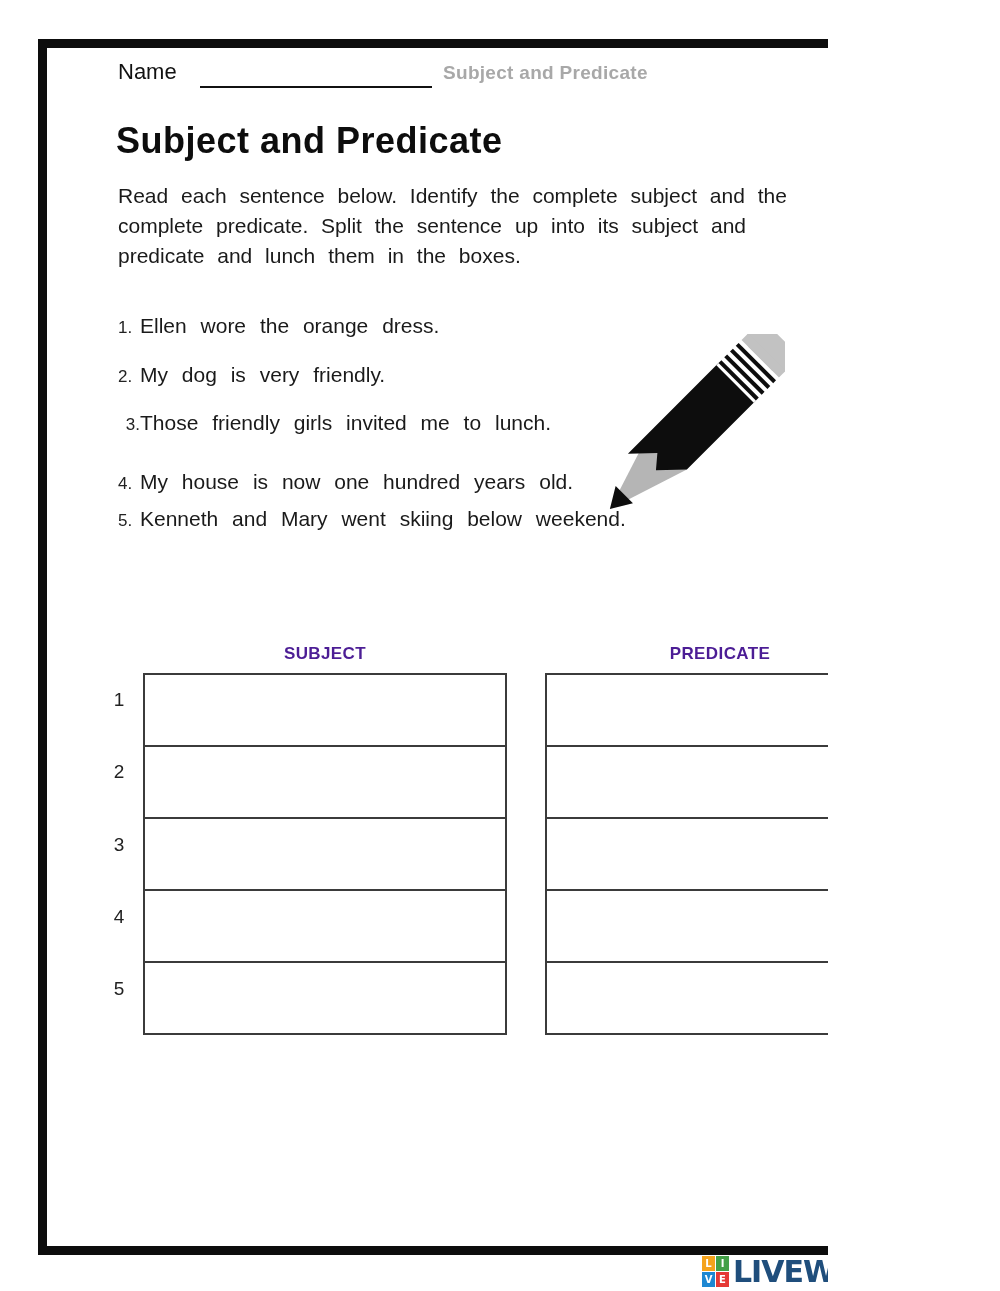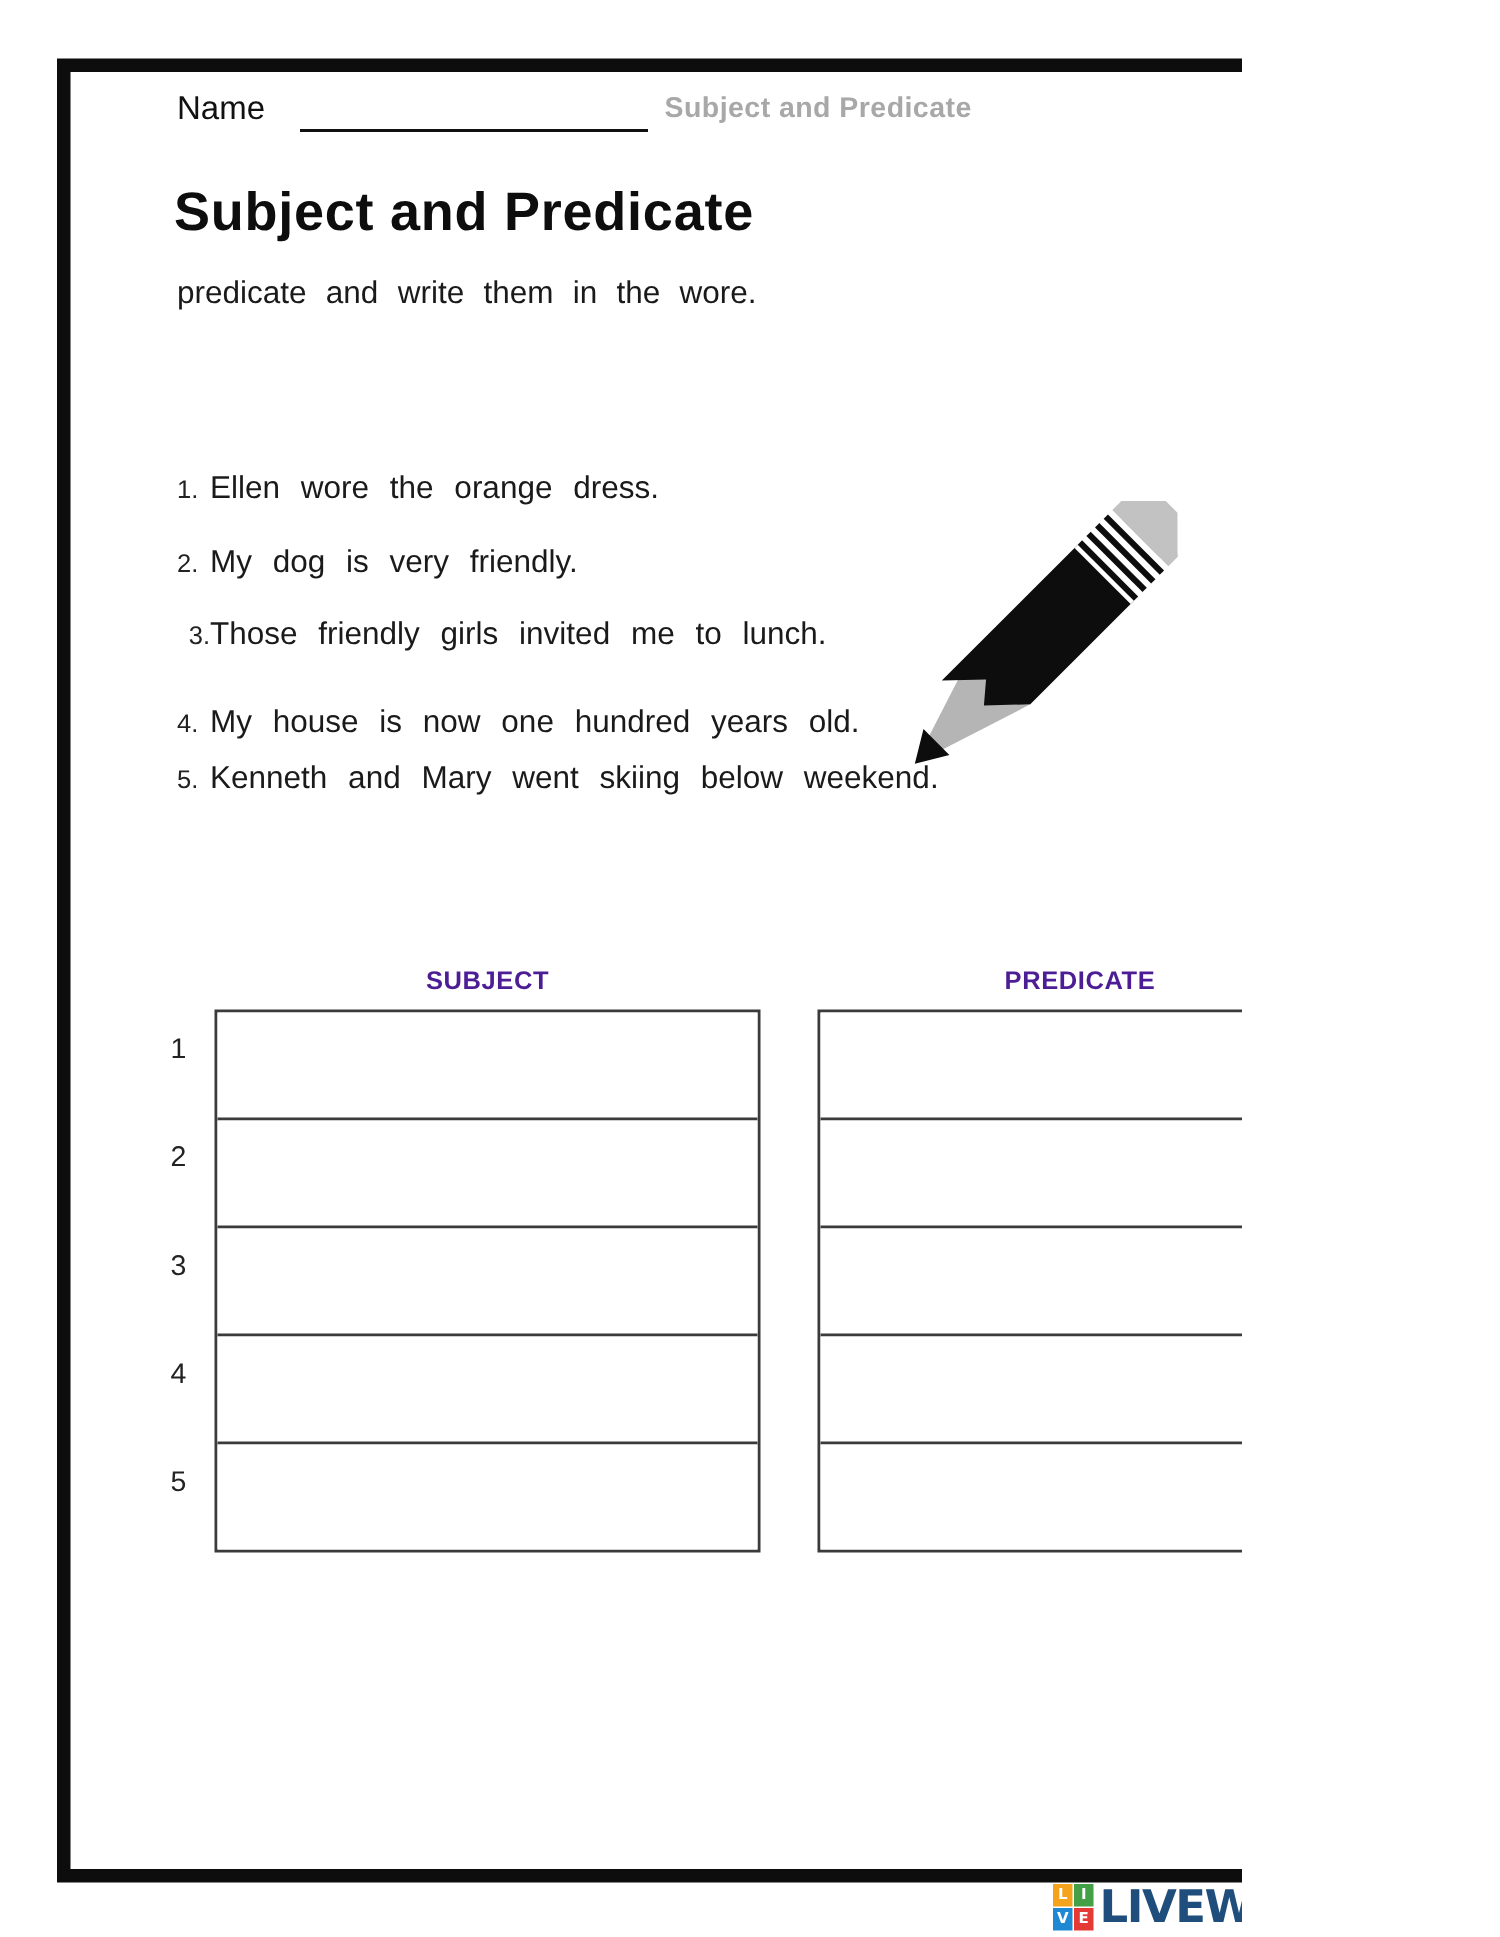--- a/index.html
+++ b/index.html
@@ -125,21 +125,23 @@
 <div class="sheet">
 
   <div class="frame"></div>
 
   <div class="name-label">Name</div>
   <div class="name-line"></div>
   <div class="header-right">Subject and Predicate</div>
 
   <div class="page-title">Subject and Predicate</div>
   <div class="instructions">
-    <div>predicate and write them in the wore.</div>
+    <div>Read each sentence below. Identify the complete subject and the</div>
+    <div>complete predicate. Split the sentence up into its subject and</div>
+    <div>predicate and lunch them in the boxes.</div>
   </div>
 
   <div class="sentence s1">
     <span class="num">1.</span><span class="txt">Ellen wore the orange dress.</span>
   </div>
   <div class="sentence s2">
     <span class="num">2.</span><span class="txt">My dog is very friendly.</span>
   </div>
   <div class="sentence s3">
     <span class="num">3.</span><span class="txt">Those friendly girls invited me to lunch.</span>

